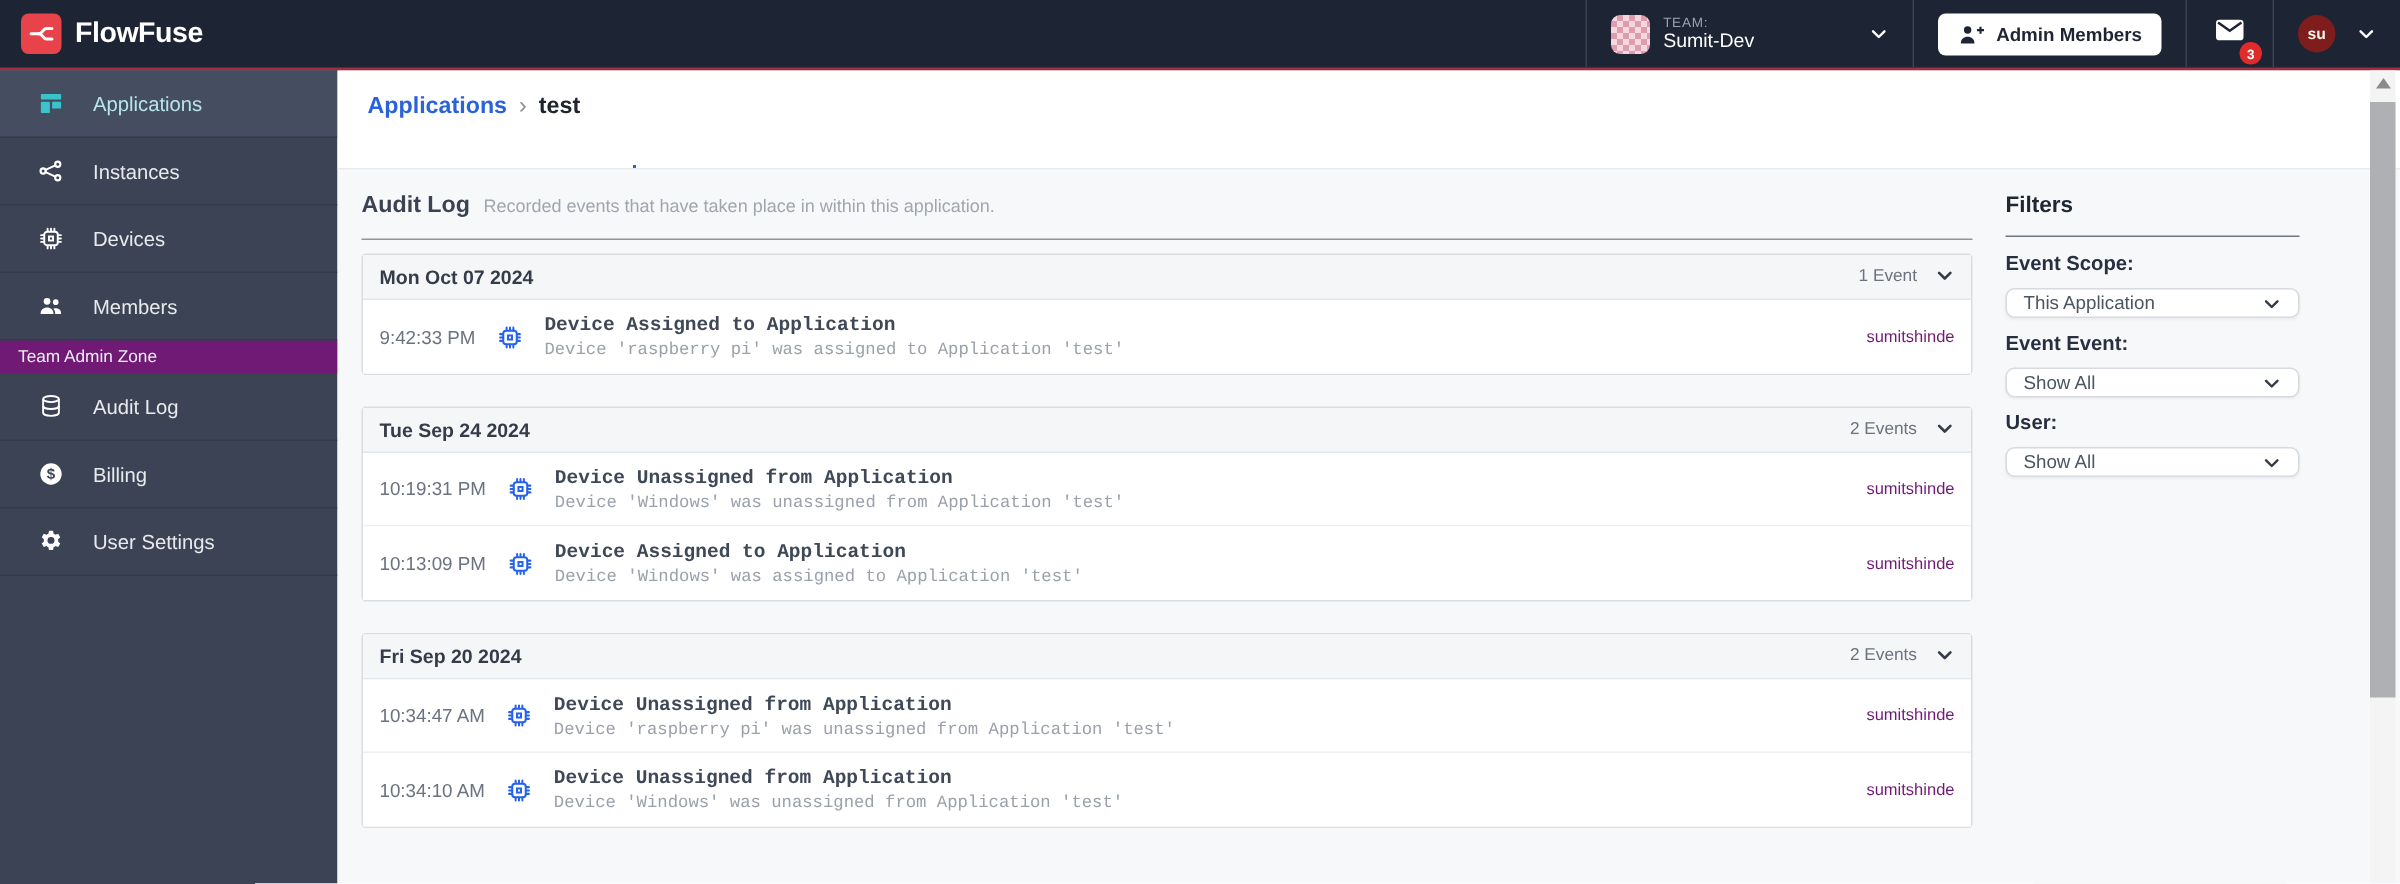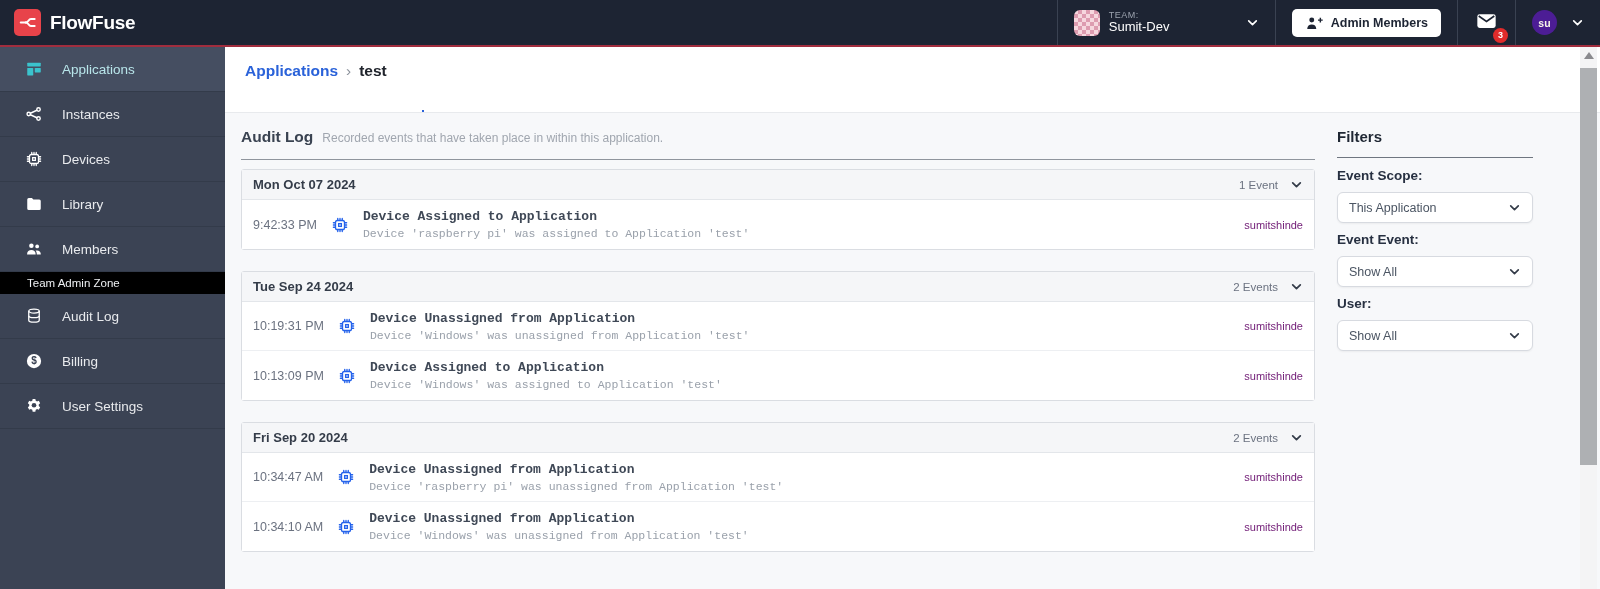--- a/index.html
+++ b/index.html
@@ -26,39 +26,39 @@
   .team-label { font-size:9px; color:#9ca3af; letter-spacing:0.5px; }
   .team-name { font-size:13px; color:#ffffff; }
   .team-chevron { margin-left:auto; color:#ffffff; }
   .invite-btn { display:flex; align-items:center; gap:8px; background:#ffffff;
     border:none; border-radius:5px; height:28px; padding:0 13px; cursor:pointer;
     font-family:inherit; font-size:12.5px; font-weight:700; color:#1d2433; }
   .mail-wrap { position:relative; }
   .mail-badge { position:absolute; right:-9px; bottom:-7px; min-width:15px; height:15px;
     border-radius:50%; background:#e02b2b; color:#fff; font-size:9px; font-weight:700;
     display:flex; align-items:center; justify-content:center; padding:0 3px; }
-  .user-avatar { width:25px; height:25px; border-radius:50%; background:#4c1d95;
+  .user-avatar { width:25px; height:25px; border-radius:50%; background:#7f1d1d;
     color:#f7f6e9; font-size:10.5px; font-weight:700;
     display:flex; align-items:center; justify-content:center; }
   .user-chevron { color:#fff; margin-left:14px; }
   .icon-18 svg { width:18px; height:18px; display:block; }
   .icon-12 svg { width:13px; height:13px; display:block; }
 
   
   .sidebar { position:absolute; top:47px; left:0; width:225px; bottom:0; background:#3b4354; }
   .side-item { height:45px; display:flex; align-items:center; gap:19px; padding-left:25px;
     border-bottom:1px solid #333b4a; cursor:pointer; }
   .side-item .s-icon { color:#ffffff; width:18px; height:18px; }
   .side-item .s-icon svg { width:18px; height:18px; display:block; }
   .side-item .s-label { color:#e8eaed; font-size:13.5px; }
   .side-item.active { background:#454e61; }
   .side-item.active .s-icon { color:#3bc3cd; }
   .side-item.active .s-label { color:#b8e5ea; }
-  .admin-zone-label { height:22px; background:#000000; color:#eef0f3; font-size:11.5px;
-    display:flex; align-items:center; padding-left:27px; }
+  .admin-zone-label { height:22px; background:#701a75; color:#eef0f3; font-size:11.5px;
+    display:flex; align-items:center; padding-left:12px; }
 
   
   .main { position:absolute; top:47px; left:225px; right:0; bottom:0; background:#f7f8fa; overflow:hidden; }
   .main-header { background:#ffffff; padding:15px 0 0 20px; border-bottom:1px solid #e8eaed; }
   .breadcrumb { display:flex; align-items:center; gap:8px; font-size:15.5px; font-weight:700; }
   .crumb-parent { color:#2a62d9; cursor:pointer; }
   .crumb-sep { color:#8a909a; font-weight:400; }
   .crumb-current { color:#20242c; }
   .tabs { display:flex; gap:26px; margin-top:15px; padding-left:9px; }
   .tab { font-size:13px; color:#3c4450; padding:6px 1px 11px; cursor:pointer; }
@@ -66,21 +66,21 @@
 
   .content { display:flex; padding:15px 0 0 16px; }
   .left-col { width:1074px; }
   .audit-head { display:flex; align-items:baseline; gap:9px; }
   .audit-title { font-size:15.5px; font-weight:700; color:#3a4351; }
   .audit-sub { font-size:12px; color:#a0a6af; }
   .audit-hr { border:none; border-top:1px solid #8f959d; margin-top:13px; }
 
   .groups { margin-top:9px; }
   .group { border:1px solid #dadde2; border-radius:3px; background:#ffffff; margin-bottom:21px; }
-  .group-header { background:#f5f6f8; display:flex; align-items:center; padding:7px 11px;
+  .group-header { background:#f5f6f8; display:flex; align-items:flex-start; padding:7px 11px;
     cursor:pointer; border-bottom:1px solid #e3e6ea; }
   .group-date { font-size:13px; font-weight:700; color:#343c49; }
   .group-right { margin-left:auto; display:flex; align-items:center; gap:12px; }
   .group-count { font-size:11.5px; color:#6b7280; }
   .group-chevron { color:#343c49; }
   .event-row { display:flex; align-items:center; padding:8px 11px; min-height:49px;
     border-bottom:1px solid #edeff2; background:#fff; }
   .event-row:last-child { border-bottom:none; }
   .event-time { font-size:12.5px; color:#6b7280; }
   .event-chip { color:#2563eb; margin-left:14px; display:flex; }
@@ -89,21 +89,21 @@
   .event-title { font-size:13px; font-weight:700; color:#3f4856; }
   .event-desc { font-size:11.5px; color:#9aa1ab; margin-top:3px; }
   .event-user { margin-left:auto; font-size:11px; color:#701a75; }
 
   
   .filters { width:196px; margin-left:22px; }
   .filters-title { font-size:15px; font-weight:700; color:#1f2733; }
   .filters-hr { border:none; border-top:1px solid #6f7680; margin:12px 0 10px; }
   .filter-field { margin-bottom:9px; }
   .filter-label { font-size:13.5px; font-weight:700; color:#273041; margin:8px 0 9px; }
-  .select { height:31px; background:#fff; border:1px solid #d7dae0; border-radius:6px;
+  .select { height:20px; background:#fff; border:1px solid #d7dae0; border-radius:6px;
     box-shadow:0 1px 2px rgba(0,0,0,0.05); display:flex; align-items:center;
     padding:0 11px; cursor:pointer; }
   .select-value { font-size:12.5px; color:#4b5563; }
   .select-chevron { margin-left:auto; color:#333b48; }
 
   
   .scrollbar { position:absolute; top:47px; right:3px; width:17px; bottom:0; background:#f4f4f5; }
   .scroll-up { height:17px; display:flex; align-items:center; justify-content:center; cursor:pointer; }
   .scroll-up .tri { width:0; height:0; border-left:5px solid transparent;
     border-right:5px solid transparent; border-bottom:7px solid #8a8a8e; }
@@ -195,28 +195,20 @@
   </div>
       <div class="side-item">
     <span class="s-icon">
           <svg viewBox="0 0 24 24" fill="none" stroke="currentColor" stroke-width="1.7" stroke-linecap="round">
             <rect x="6" y="6" width="12" height="12" rx="2.5"></rect>
             <rect x="10.2" y="10.2" width="3.6" height="3.6"></rect>
             <path d="M9 3.2v2.4M12 3.2v2.4M15 3.2v2.4M9 18.4v2.4M12 18.4v2.4M15 18.4v2.4M3.2 9h2.4M3.2 12h2.4M3.2 15h2.4M18.4 9h2.4M18.4 12h2.4M18.4 15h2.4"></path>
           </svg>
         </span>
     <span class="s-label">Devices</span>
-  </div>
-      <div class="side-item">
-    <span class="s-icon">
-          <svg viewBox="0 0 24 24" fill="currentColor">
-            <path d="M3 6a2 2 0 012-2h4.2l2 2H19a2 2 0 012 2v10a2 2 0 01-2 2H5a2 2 0 01-2-2V6z"></path>
-          </svg>
-        </span>
-    <span class="s-label">Library</span>
   </div>
       <div class="side-item">
     <span class="s-icon">
           <svg viewBox="0 0 24 24" fill="currentColor">
             <circle cx="8.5" cy="7.8" r="3"></circle>
             <circle cx="16.2" cy="8.6" r="2.5"></circle>
             <path d="M2.8 18.5c0-3.1 2.6-5.1 5.7-5.1s5.7 2 5.7 5.1v.7H2.8zM15.7 19.2v-.7c0-1.7-.6-3.1-1.7-4.1.7-.3 1.4-.4 2.2-.4 2.7 0 4.8 1.7 4.8 4.3v.9z"></path>
           </svg>
         </span>
     <span class="s-label">Members</span>

